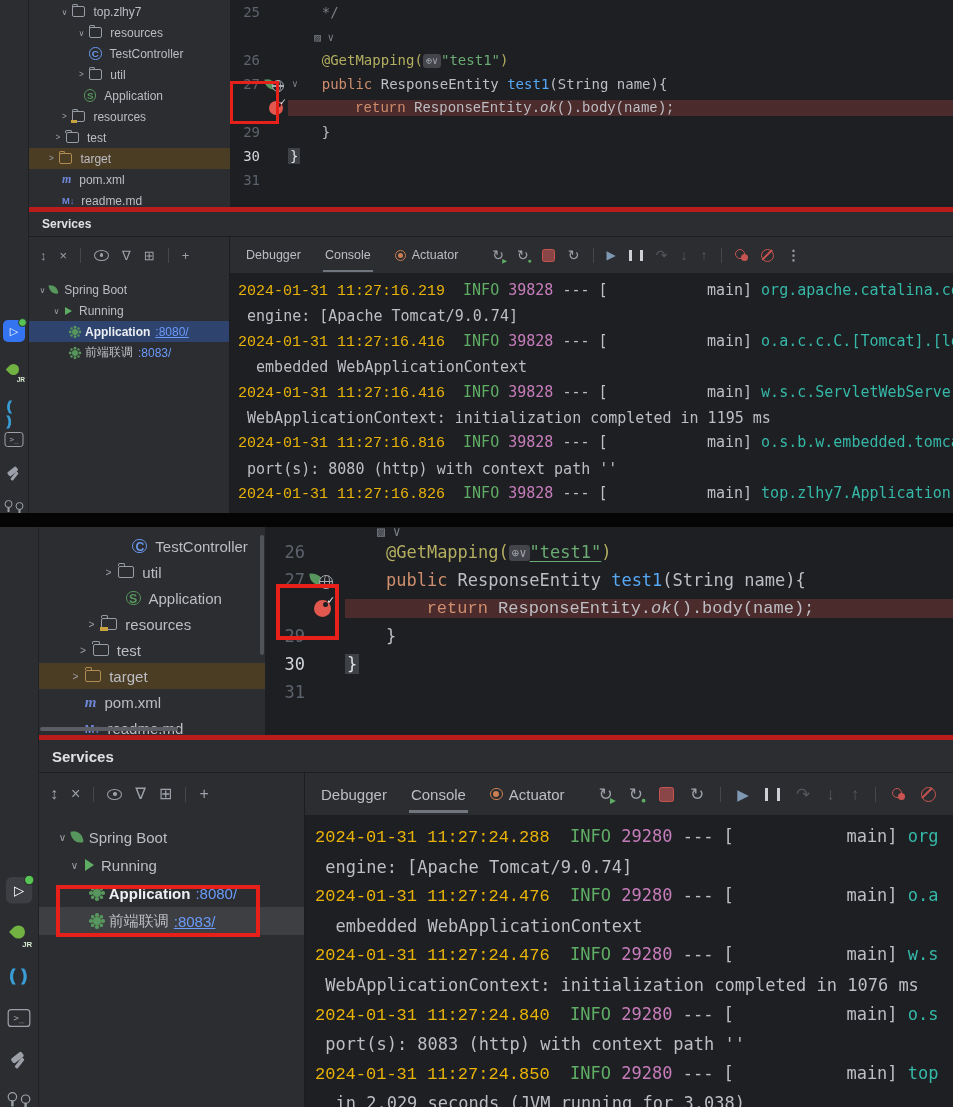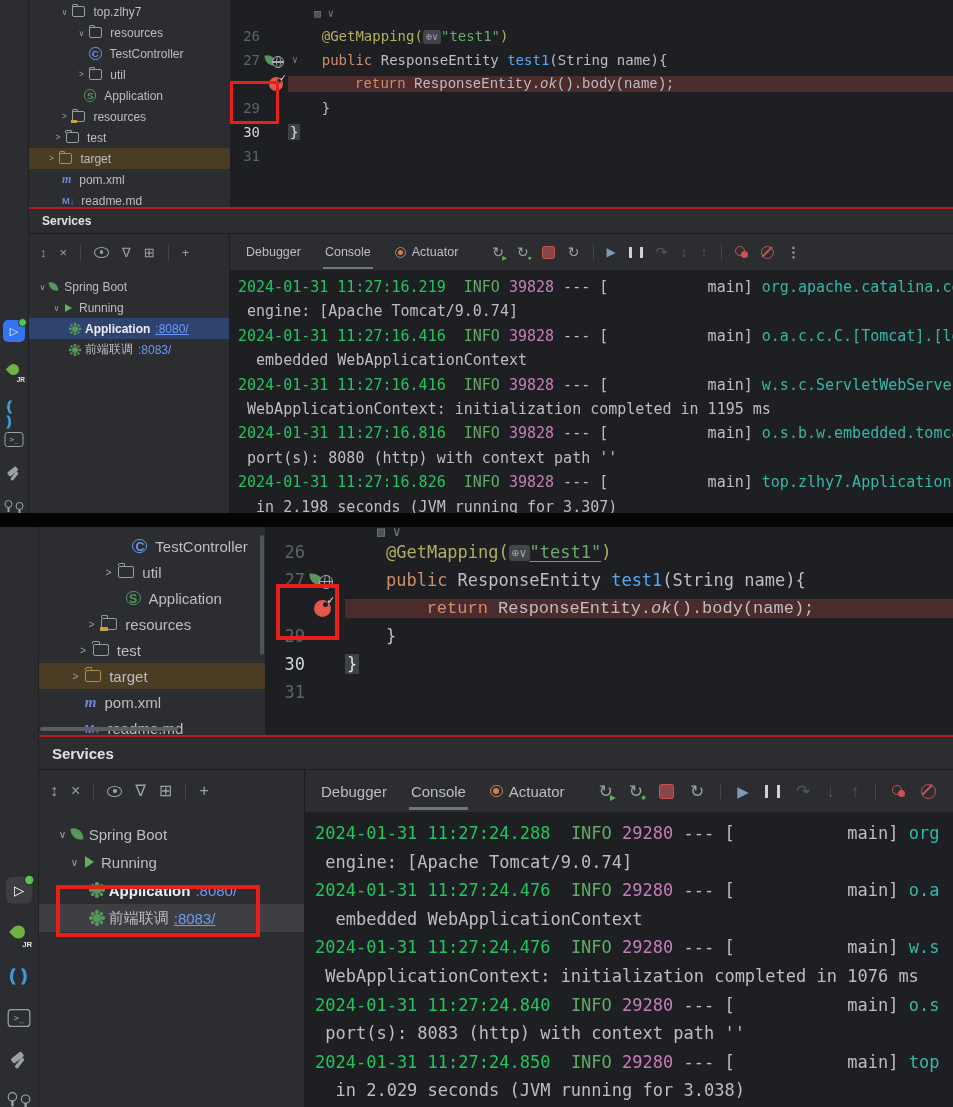--- a/index.html
+++ b/index.html
@@ -91,21 +91,21 @@
   .edrow.red .code{background:#4c2b2c;font-family:Liberation Mono, monospace;}
   .c-cmt{color:#7a7e85;} .c-ann{color:#b3ae60;} .c-kw{color:#cf8e6d;} .c-pln{color:#bcbec4;}
   .c-mth{color:#56a8f5;} .c-itl{color:#bcbec4;font-style:italic;}
   .c-str{color:#6aab73;text-decoration:underline;text-underline-offset:3px;}
   .c-wavy{color:#bcbec4;text-decoration:underline wavy #b08f3c;text-decoration-thickness:1px;text-underline-offset:3px;}
   .c-brace{background:#3e4145;color:#dfe1e5;padding:0 2px;}
   .chip{display:inline-block;background:#43454a;border-radius:3px;color:#9da0a8;padding:0 3px;font-size:0.72em;vertical-align:middle;line-height:1.35;}
   .inlay-ic{color:#7a7e85;font-size:0.78em;}
 
   
-  .svc{position:absolute;right:0;bottom:0;background:#2b2d30;border-top:2px solid #b91c1c;}
+  .svc{position:absolute;right:0;bottom:0;background:#2b2d30;border-top:5px solid #b91c1c;}
   #shot-top .svc{top:207px;left:28px;}
   #shot-bottom .svc{top:208px;left:38px;}
   .svc-h{display:flex;align-items:center;padding-left:14px;font-weight:bold;color:#dfe1e5;border-bottom:1px solid #1c1d20;}
   #shot-top .svc-h{height:24px;font-size:12px;}
   #shot-bottom .svc-h{height:32px;font-size:15px;}
   .svc-bar{display:flex;align-items:stretch;border-bottom:1px solid #1c1d20;}
   #shot-top .svc-bar{height:36px;} #shot-bottom .svc-bar{height:42px;}
   .svc-tools{display:flex;align-items:center;gap:13px;padding-left:12px;border-right:1px solid #1c1d20;flex:none;}
   #shot-top .svc-tools{width:189px;} #shot-bottom .svc-tools{width:254px;}
   .svc-tabs{display:flex;align-items:center;flex:1;padding-left:16px;}
@@ -141,21 +141,21 @@
   .svc-tree{flex:none;position:relative;background:#2b2d30;border-right:1px solid #1c1d20;overflow:hidden;}
   #shot-top .svc-tree{width:201px;padding-top:6px;} #shot-bottom .svc-tree{width:266px;padding-top:8px;}
   .srow{display:flex;align-items:center;white-space:nowrap;color:#bcbec4;}
   #shot-top .srow{height:21px;font-size:12px;} #shot-bottom .srow{height:28px;font-size:15px;}
   .srow.selblue{background:#2e436e;} .srow.selgray{background:#3d3f43;}
   .srow .bold{font-weight:bold;color:#eceef2;}
   .lnk{color:#6b9bfa;margin-left:5px;} .lnk.u{text-decoration:underline;}
   .svc-con{flex:1;background:#1e1f22;overflow:hidden;white-space:pre;font-family:"DejaVu Sans Mono",monospace;}
   #shot-top .svc-con{padding:5px 0 0 8px;font-size:15px;line-height:24.4px;}
   #shot-bottom .svc-con{padding:7px 0 0 10px;font-size:17px;line-height:28.6px;}
-  .seg-ts{color:#22c55e;} .seg-info{color:#5fad65;} .seg-pid{color:#c77dbb;} .seg-pln{color:#bcbec4;} .seg-log{color:#35b8a8;}
+  .seg-ts{color:#eab308;font-family:Liberation Mono, monospace;} .seg-info{color:#5fad65;} .seg-pid{color:#c77dbb;} .seg-pln{color:#bcbec4;} .seg-log{color:#35b8a8;}
 
   
   .hscroll{position:absolute;height:4px;background:#5a5d63;border-radius:2px;}
   .vscroll{position:absolute;width:4px;background:#505358;border-radius:2px;}
   .redbox{position:absolute;border:3.5px solid #e8201a;z-index:8;pointer-events:none;}
 </style>
 </head>
 <body>
 
 <div id="screen">
@@ -231,20 +231,26 @@
             <span class="ic ic-maven">m</span>
             <span class="tlabel">pom.xml</span>
           </div>
           <div class="trow" style="padding-left: 20.9px;">
             <span class="arr"></span>
             <span class="ic ic-md">M↓</span>
             <span class="tlabel">readme.md</span>
           </div>
         </div>
       <div class="editor" id="editor-t">
+          <div class="edrow">
+            <span class="gut">
+              <span class="num">25</span>
+            </span>
+            <span class="code"><span class="c-cmt">    */</span></span>
+          </div>
           <div class="edrow inlay">
             <span class="gut"></span>
             <span class="code"><span class="inlay-ic">    ▨ ∨</span></span>
           </div>
           <div class="edrow">
             <span class="gut">
               <span class="num">26</span>
             </span>
             <span class="code"><span class="c-pln">    </span><span class="c-ann">@GetMapping</span><span class="c-ann">(</span><span class="chip">⊕∨</span><span class="c-str">"test1"</span><span class="c-ann">)</span></span>
           </div>

